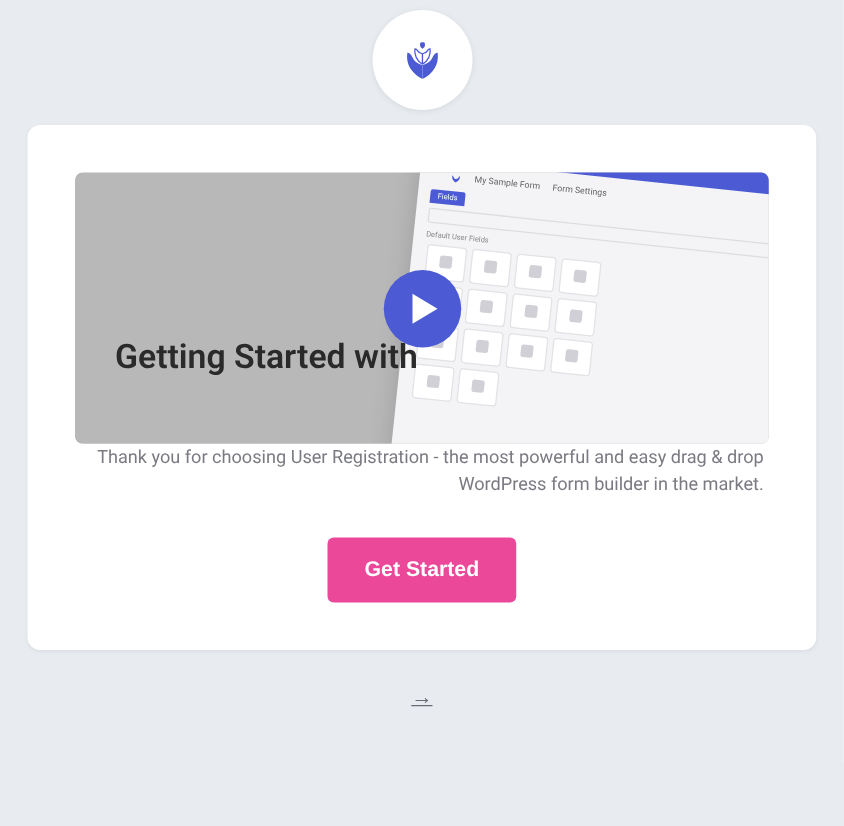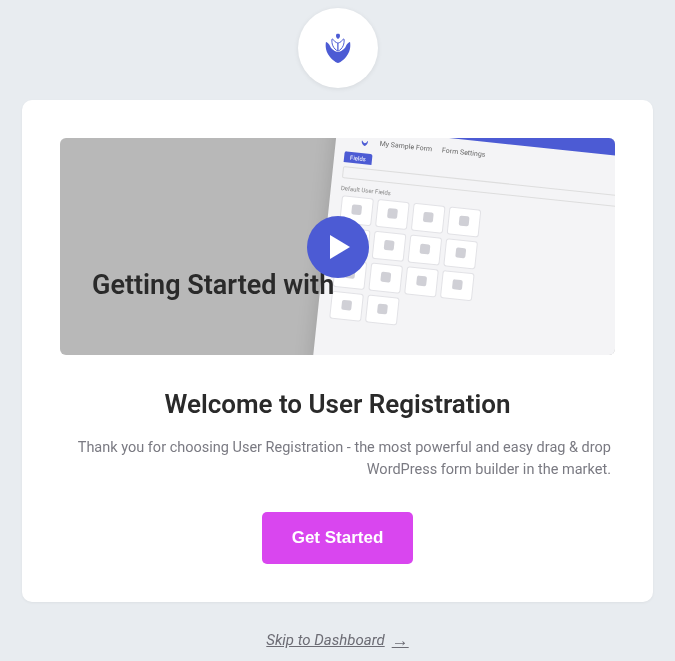--- a/index.html
+++ b/index.html
@@ -172,21 +172,21 @@
       font-size: 14.5px;
       color: #7a7a82;
       line-height: 1.5;
       margin-bottom: 31px;
       padding: 0 4px;
     }
     .btn-wrap {
       text-align: center;
     }
     .btn-primary {
-      background: #d946ef;
+      background: #ec4899;
       color: #fff;
       border: none;
       font-size: 17px;
       font-weight: 600;
       padding: 16px 30px;
       border-radius: 5px;
       cursor: pointer;
     }
     .skip-link {
       display: flex;
@@ -288,25 +288,23 @@
 
     <div class="play-button">
       <div class="play-triangle"></div>
     </div>
 
     <div class="banner-text">
       <div class="banner-heading">Getting Started with</div>
     </div>
   </div>
 
-  <h1 class="welcome-title">Welcome to User Registration</h1>
   <p class="welcome-desc">Thank you for choosing User Registration - the most powerful and easy drag &amp; drop WordPress form builder in the market.</p>
 
   <div class="btn-wrap">
     <button class="btn-primary">Get Started</button>
   </div>
 
 </div>
 
 <div class="skip-link">
-  <span>Skip to Dashboard</span>
   <span class="arrow-icon">→</span>
 </div>
 
 </body></html>

